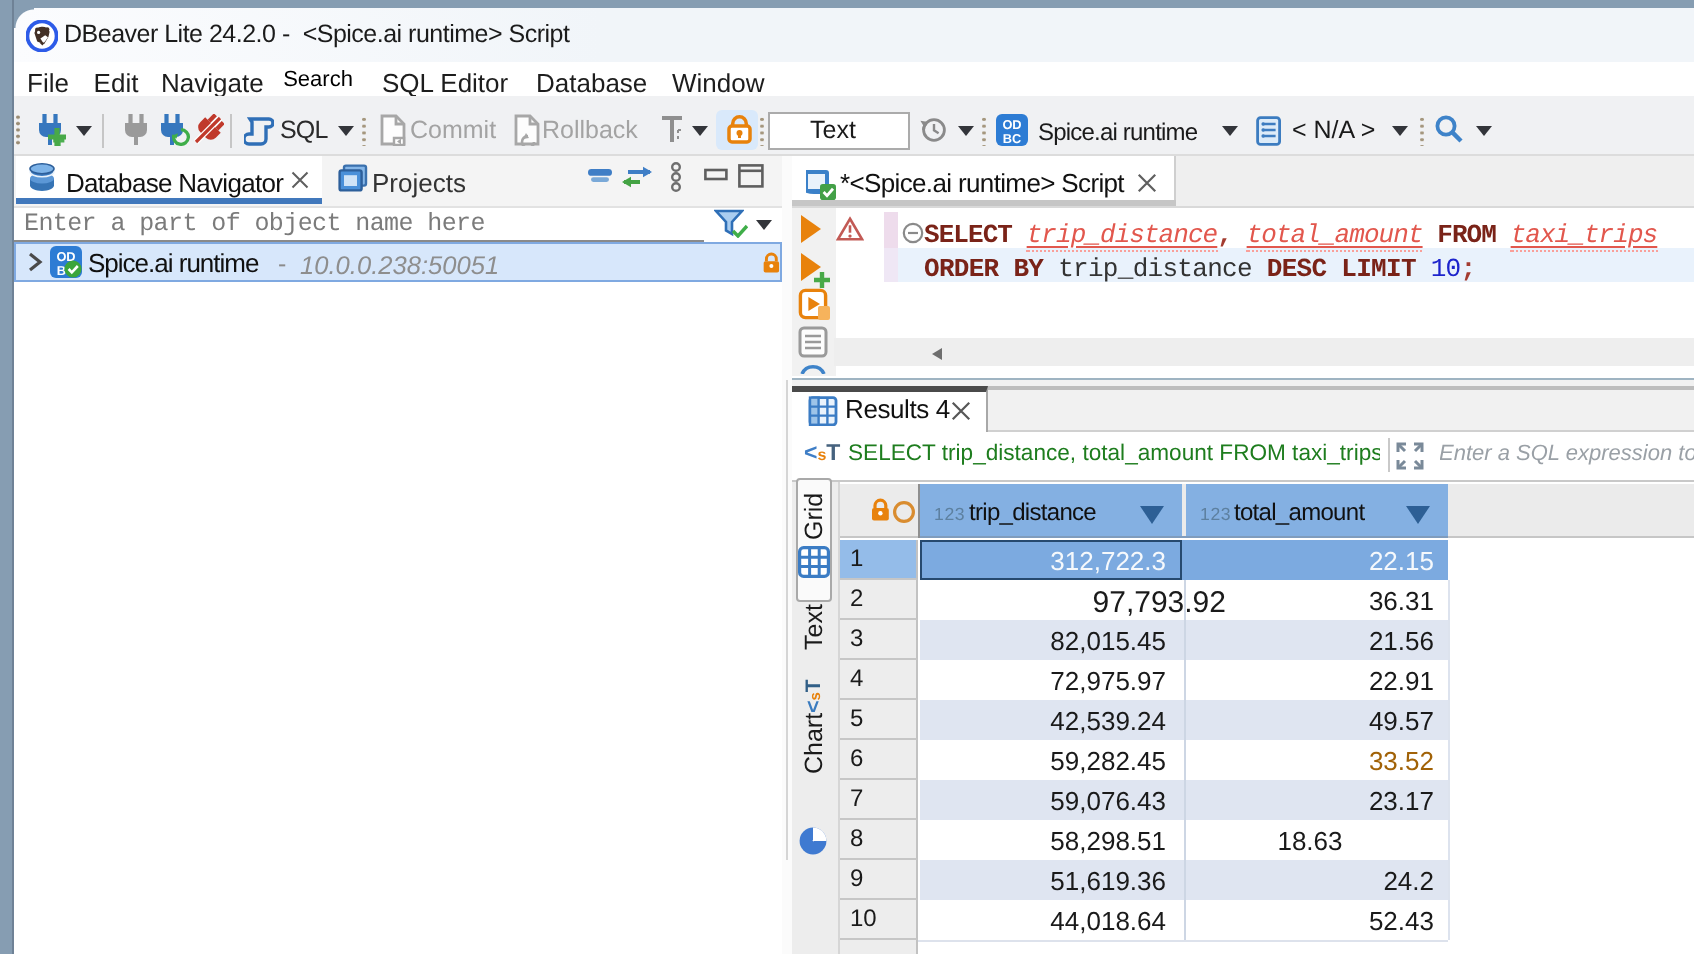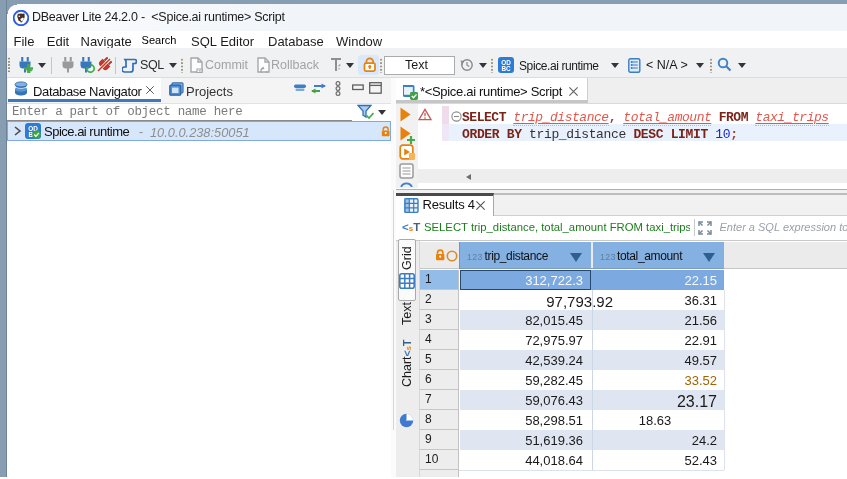--- a/index.html
+++ b/index.html
@@ -121,21 +121,21 @@
 <div class="abs" style="left:460px;top:350px;width:264px;height:20px;background:#dfe5f1;"></div>
 <div class="abs" style="left:460px;top:353px;width:123px;font-size:13px;color:#1a1a1a;text-align:right;">42,539.24</div>
 <div class="abs" style="left:593px;top:353px;width:124px;font-size:13px;color:#1a1a1a;text-align:right;">49.57</div>
 <div class="abs" style="left:420px;top:370px;width:39px;height:20px;background:#ededed;border-right:1px solid #c2c2c2;border-bottom:1px solid #c6c6c6;font-size:12px;color:#1a1a1a;line-height:19px;padding-left:5px;">6</div>
 <div class="abs" style="left:460px;top:370px;width:264px;height:20px;background:#ffffff;"></div>
 <div class="abs" style="left:460px;top:373px;width:123px;font-size:13px;color:#1a1a1a;text-align:right;">59,282.45</div>
 <div class="abs" style="left:593px;top:373px;width:124px;font-size:13px;color:#a16207;text-align:right;">33.52</div>
 <div class="abs" style="left:420px;top:390px;width:39px;height:20px;background:#ededed;border-right:1px solid #c2c2c2;border-bottom:1px solid #c6c6c6;font-size:12px;color:#1a1a1a;line-height:19px;padding-left:5px;">7</div>
 <div class="abs" style="left:460px;top:390px;width:264px;height:20px;background:#dfe5f1;"></div>
 <div class="abs" style="left:460px;top:393px;width:123px;font-size:13px;color:#1a1a1a;text-align:right;">59,076.43</div>
-<div class="abs" style="left:593px;top:393px;width:124px;font-size:16px;color:#1a1a1a;text-align:right;">23.17</div>
+<div class="abs" style="left:593px;top:393px;width:124px;font-size:13px;color:#1a1a1a;text-align:right;">23.17</div>
 <div class="abs" style="left:420px;top:410px;width:39px;height:20px;background:#ededed;border-right:1px solid #c2c2c2;border-bottom:1px solid #c6c6c6;font-size:12px;color:#1a1a1a;line-height:19px;padding-left:5px;">8</div>
 <div class="abs" style="left:460px;top:410px;width:264px;height:20px;background:#ffffff;"></div>
 <div class="abs" style="left:460px;top:413px;width:123px;font-size:13px;color:#1a1a1a;text-align:right;">58,298.51</div>
 <div class="abs" style="left:593px;top:413px;width:124px;font-size:13px;color:#1a1a1a;text-align:center;">18.63</div>
 <div class="abs" style="left:420px;top:430px;width:39px;height:20px;background:#ededed;border-right:1px solid #c2c2c2;border-bottom:1px solid #c6c6c6;font-size:12px;color:#1a1a1a;line-height:19px;padding-left:5px;">9</div>
 <div class="abs" style="left:460px;top:430px;width:264px;height:20px;background:#dfe5f1;"></div>
 <div class="abs" style="left:460px;top:433px;width:123px;font-size:13px;color:#1a1a1a;text-align:right;">51,619.36</div>
 <div class="abs" style="left:593px;top:433px;width:124px;font-size:13px;color:#1a1a1a;text-align:right;">24.2</div>
 <div class="abs" style="left:420px;top:450px;width:39px;height:20px;background:#ededed;border-right:1px solid #c2c2c2;border-bottom:1px solid #c6c6c6;font-size:12px;color:#1a1a1a;line-height:19px;padding-left:5px;">10</div>
 <div class="abs" style="left:460px;top:450px;width:264px;height:20px;background:#ffffff;"></div>

